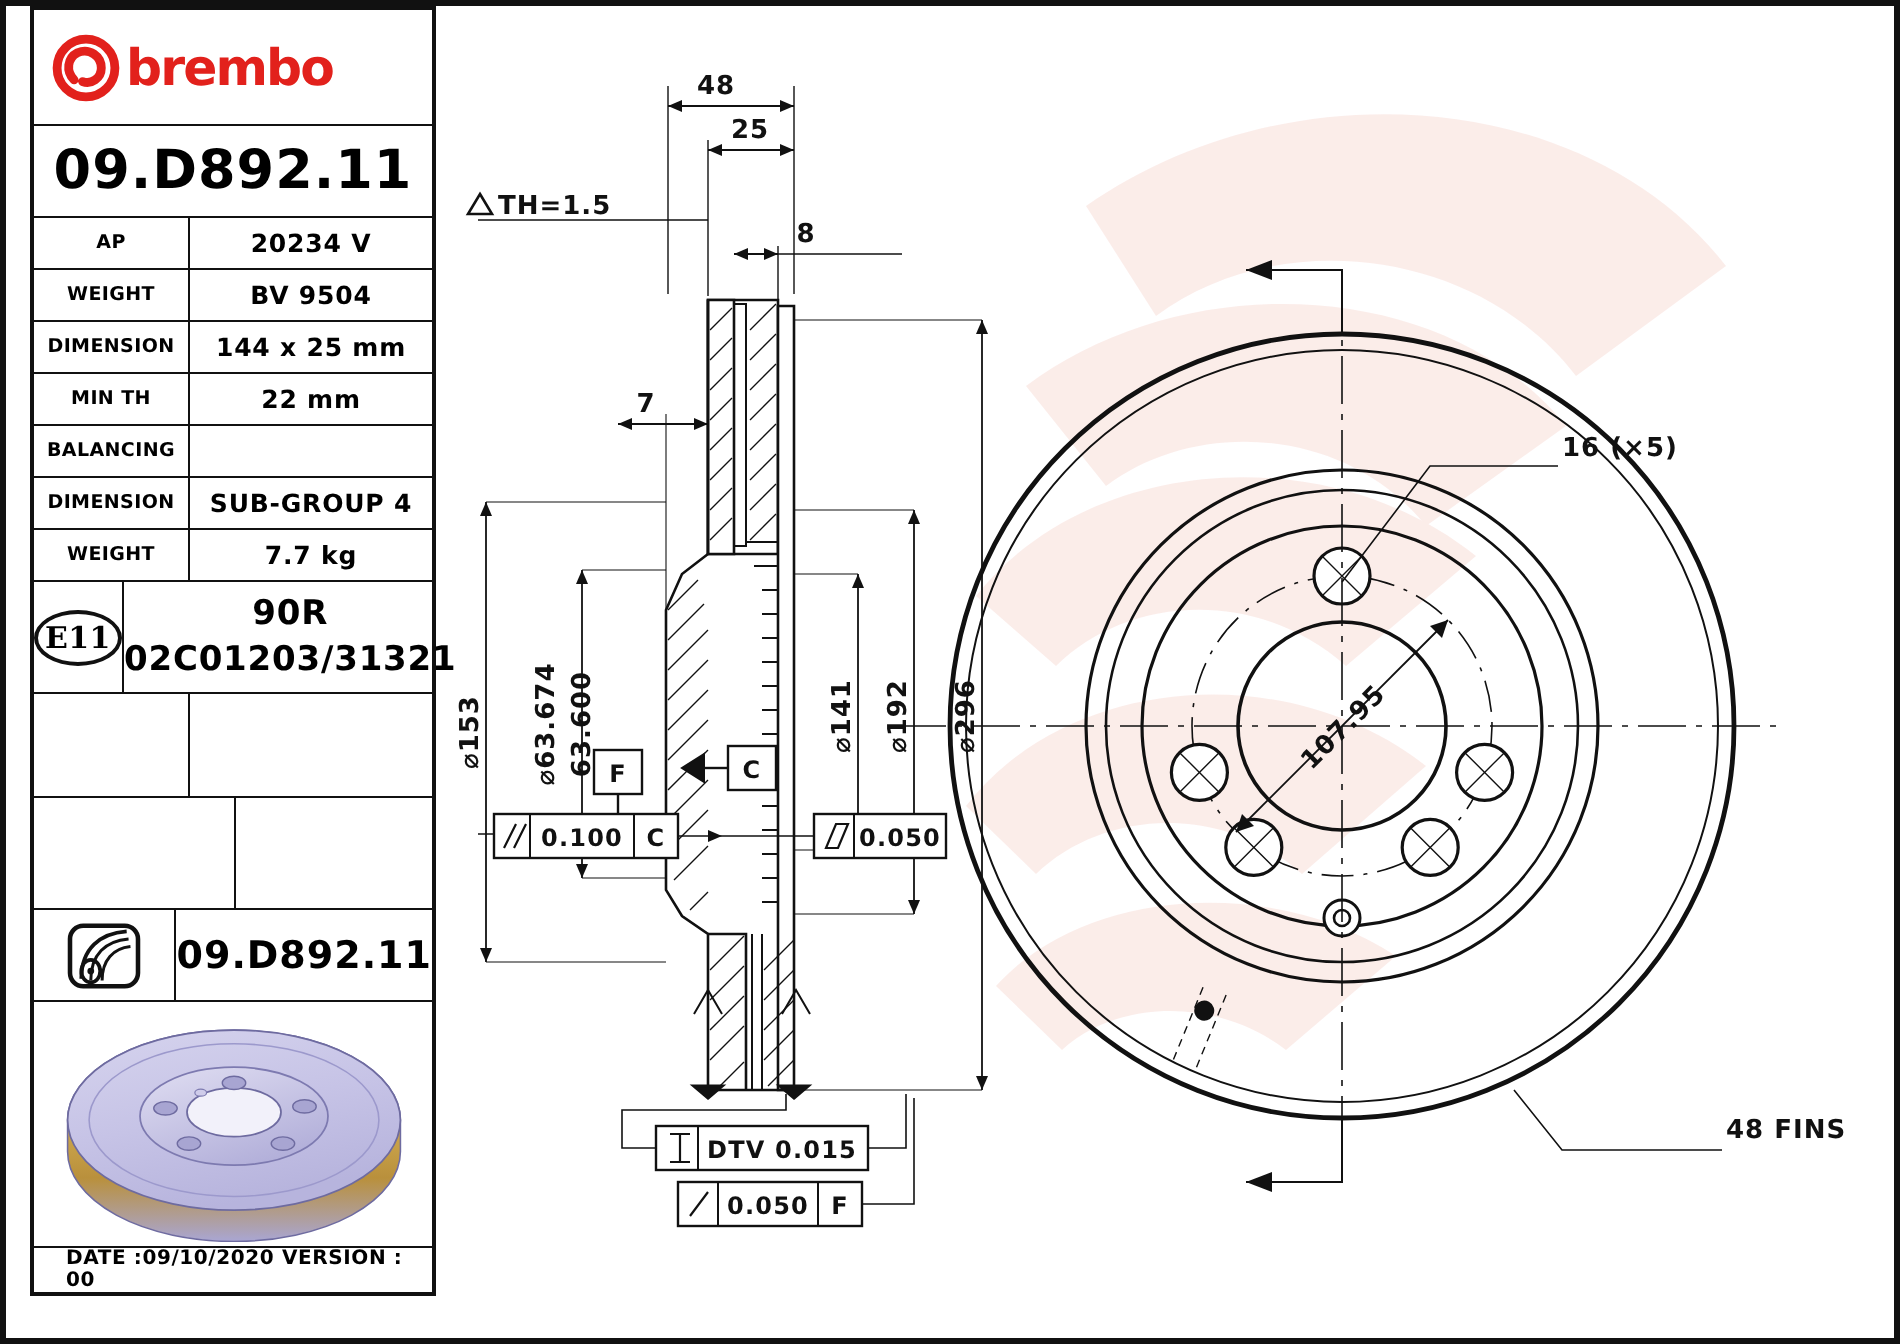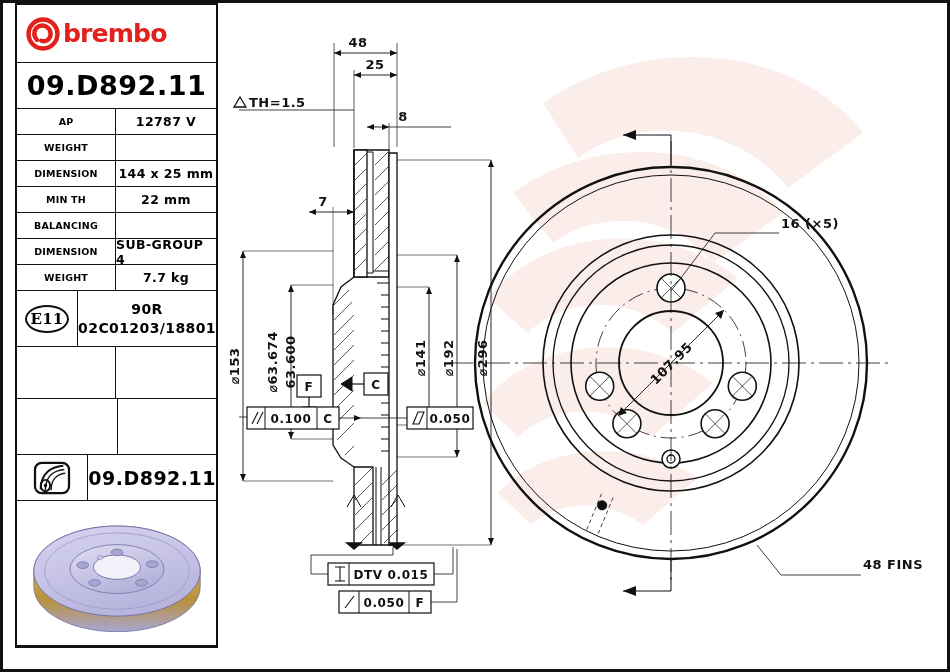--- a/index.html
+++ b/index.html
@@ -41,31 +41,31 @@
   }
   .logo-mark { width: 34px; height: 34px; flex: 0 0 auto; }
   .logo-word { height: 28px; }
   .tb-partno {
     height: 46px; display: flex; align-items: center; justify-content: center;
     font-size: 27px; font-weight: 700; letter-spacing: .5px;
     font-family: "DejaVu Sans", sans-serif;
   }
   .tb-kv { height: 26px; }
   .tb-k {
-    width: 99px; border-right: 1px solid #111;
+    width: 78px; border-right: 1px solid #111;
     display: flex; align-items: center; justify-content: center;
     font-size: 9.5px; font-weight: 700; letter-spacing: .2px;
   }
   .tb-v {
     flex: 1; display: flex; align-items: center; justify-content: center;
     font-size: 12.5px; font-weight: 700; letter-spacing: .4px;
   }
   .tb-homolog { height: 56px; }
   .tb-homolog .tb-k { justify-content: center; }
-  .tb-homolog .tb-v { flex-direction: column; line-height: 1.3; font-size: 14px; }
+  .tb-homolog .tb-v { flex-direction: column; line-height: 1.3; font-size: 17px; }
   .e11 {
     width: 44px; height: 28px; border: 2px solid #111; border-radius: 50%;
     display: flex; align-items: center; justify-content: center;
     font-family: "DejaVu Serif", serif; font-weight: 700; font-size: 15px;
   }
   .tb-blank { height: 52px; }
   .tb-blank .tb-k { border-right: 1px solid #111; }
   .tb-hc { height: 56px; }
   .tb-hc .tb-v { position: relative; }
   .tb-hc-split { position: absolute; left: 50%; top: 0; bottom: 0; width: 1px; background: #111; }
@@ -113,24 +113,25 @@
       </svg>
       <svg class="logo-word" viewBox="0 0 160 30">
         <text x="0" y="24" font-family="DejaVu Sans, sans-serif" font-size="27" font-weight="700" fill="#e2211c" letter-spacing="-1">brembo</text>
       </svg>
     </div>
 
     <div class="tb-row tb-partno">09.D892.11</div>
 
     <div class="tb-row tb-kv">
       <div class="tb-k">AP</div>
-      <div class="tb-v">12787 V</div>
+      <div class="tb-v">20234 V</div>
     </div>
     <div class="tb-row tb-kv">
       <div class="tb-k">WEIGHT</div>
+      <div class="tb-v">BV 9504</div>
     </div>
     <div class="tb-row tb-kv">
       <div class="tb-k">DIMENSION</div>
       <div class="tb-v">144 x 25 mm</div>
     </div>
     <div class="tb-row tb-kv">
       <div class="tb-k">MIN TH</div>
       <div class="tb-v">22 mm</div>
     </div>
     <div class="tb-row tb-kv">
@@ -144,21 +145,21 @@
       <div class="tb-k">WEIGHT</div>
       <div class="tb-v">7.7 kg</div>
     </div>
 
     <div class="tb-row tb-homolog">
       <div class="tb-k">
         <span class="e11">E11</span>
       </div>
       <div class="tb-v">
         <span>90R</span>
-        <span>02C01203/18801</span>
+        <span>02C01203/31321</span>
       </div>
     </div>
 
     <div class="tb-row tb-blank">
       <div class="tb-k"></div>
       <div class="tb-v"></div>
     </div>
 
     <div class="tb-row tb-hc">
       <div class="tb-v">
@@ -208,20 +209,21 @@
           <ellipse cx="95" cy="39" rx="6" ry="3.4"></ellipse>
           <ellipse cx="60" cy="52" rx="6" ry="3.4"></ellipse>
           <ellipse cx="72" cy="70" rx="6" ry="3.4"></ellipse>
           <ellipse cx="120" cy="70" rx="6" ry="3.4"></ellipse>
           <ellipse cx="131" cy="51" rx="6" ry="3.4"></ellipse>
         </g>
         <ellipse cx="78" cy="44" rx="3" ry="1.8" fill="#cfccea" stroke="#7d7ab0" stroke-width="0.6"></ellipse>
       </svg>
     </div>
 
+    <div class="tb-date">DATE :09/10/2020 VERSION : 00</div>
   </div>
 
   <div id="drawing">
   <svg width="718" height="648" viewBox="0 0 718 648">
 
     <g stroke="#111" fill="none" stroke-width="1">
 
       <g stroke-width="1.3">
 
         <path d="M133 135 L 168 135 L 168 262 L 133 262 Z" fill="#fff"></path>

